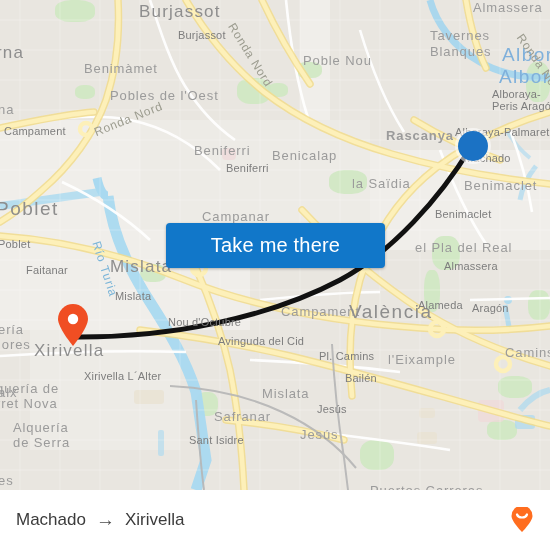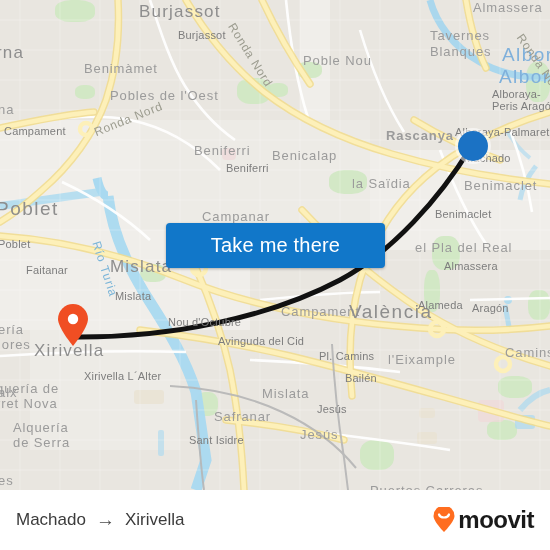--- a/index.html
+++ b/index.html
@@ -278,16 +278,15 @@
     <div id="trip">
       <span>Machado</span>
       <span class="arrow">→</span>
       <span>Xirivella</span>
     </div>
     <div id="logo">
       <svg width="24" height="26" viewBox="0 0 24 26">
         <path d="M12 25 C12 25 1.5 14.5 1.5 9 A10.5 10.5 0 0 1 22.5 9 C22.5 14.5 12 25 12 25 Z" fill="#ff6d1f"></path>
         <path d="M7 7.5 C8.5 11.5 15.5 11.5 17 7.5" stroke="#ffffff" stroke-width="2.2" fill="none" stroke-linecap="round"></path>
       </svg>
-      <span class="word">moovit</span>
     </div>
   </div>
 </div>
 
 </body></html>

